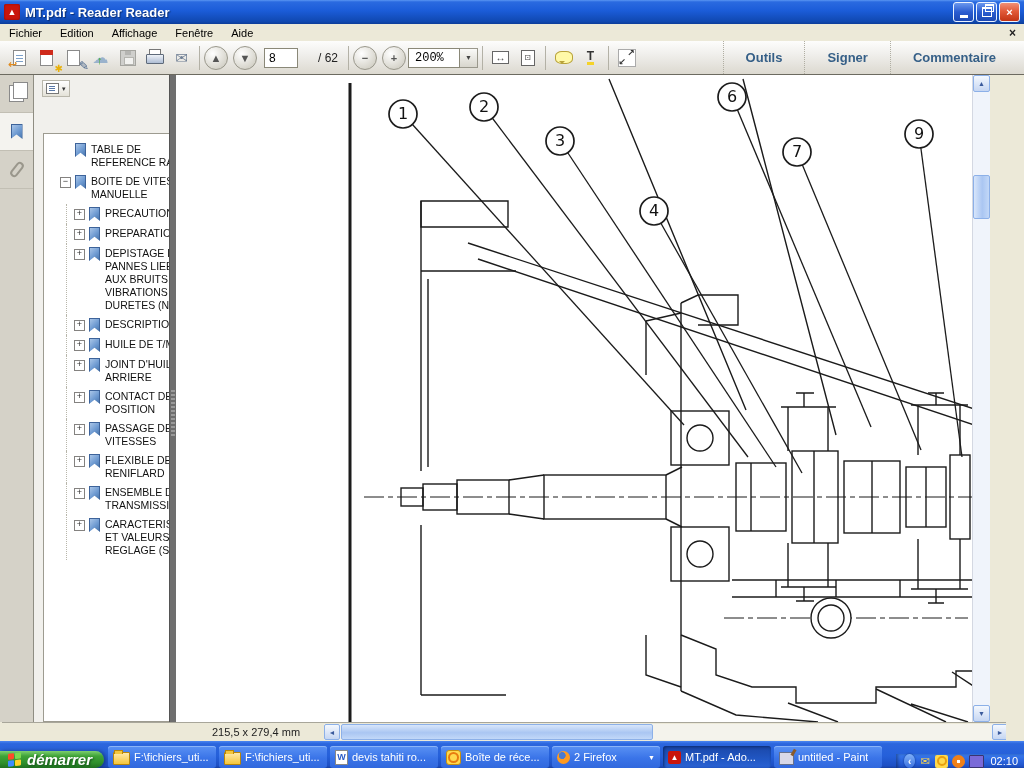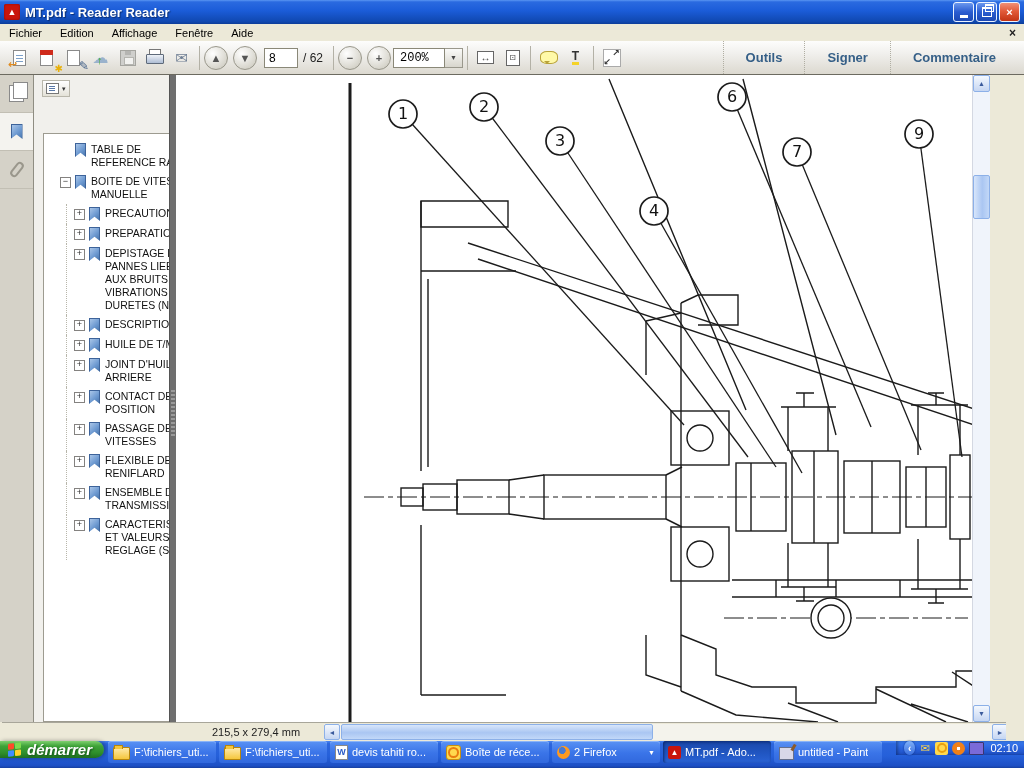--- a/index.html
+++ b/index.html
@@ -47,21 +47,21 @@
   .floppy::after{content:"";position:absolute;left:4px;top:0;width:6px;height:4px;background:#b5b5b2;}
   .printer{width:17px;height:13px;position:relative;}
   .printer::before{content:"";position:absolute;left:3px;top:-2px;width:10px;height:5px;background:#fff;border:1px solid #777;}
   .printer::after{content:"";position:absolute;left:0;top:3px;width:16px;height:8px;background:linear-gradient(#eef2f8,#aebdd4);border:1px solid #5e6a7a;border-radius:1px;}
   .mail{font-size:15px;color:#6f7f94;}
   .circbtn{width:22px;height:22px;border-radius:50%;border:1px solid #9a988c;
     background:radial-gradient(circle at 35% 30%,#ffffff,#d8d6cd 70%,#c2c0b6);
     display:flex;align-items:center;justify-content:center;font-size:11px;color:#555;font-weight:bold;}
   .pagebox{width:34px;height:20px;border:1px solid #8a8878;background:#fff;font-size:12px;
     padding:0 4px;box-sizing:border-box;font-family:"Liberation Sans",sans-serif;}
-  .pagetotal{font-size:12px;color:#222;margin:0 6px 0 5px;}
+  .pagetotal{font-size:12px;color:#222;margin:0 6px 0 20px;}
   .zoombox{display:flex;align-items:center;margin-left:2px;}
   .zoomval{width:52px;height:20px;border:1px solid #8a8878;background:#fff;display:flex;align-items:center;
     padding-left:6px;font-size:12px;box-sizing:border-box;font-family:Liberation Mono, monospace;}
   .zoomcaret{width:18px;height:20px;border:1px solid #9a988c;border-left:none;display:flex;align-items:center;justify-content:center;
     background:linear-gradient(#fafaf8,#d8d6cd);font-size:7px;color:#444;box-sizing:border-box;}
   .fitw{width:15px;height:11px;border:1px solid #666;display:flex;align-items:center;justify-content:center;font-size:10px;color:#444;background:#fff;}
   .fitp{width:12px;height:14px;border:1px solid #666;display:flex;align-items:center;justify-content:center;font-size:8px;color:#444;background:#fff;}
   .note{width:16px;height:11px;background:#fff9a8;border:1px solid #b8a23a;border-radius:7px/5px;position:relative;}
   .note::after{content:"";position:absolute;left:3px;bottom:-4px;border:3px solid transparent;border-top-color:#b8a23a;}
   .hl{font-size:12px;font-weight:bold;color:#333;border-bottom:3px solid #f5d328;line-height:12px;}
@@ -131,21 +131,21 @@
   #statusbar .dims{position:absolute;left:210px;top:3px;font-size:11px;color:#222;}
   #hscroll{position:absolute;left:322px;right:18px;top:1px;height:16px;background:#f4f3ec;}
   #hs-left{position:absolute;left:0;top:0;width:16px;height:16px;}
   #hs-right{position:absolute;right:0;top:0;width:16px;height:16px;left:auto;}
   #hs-thumb{position:absolute;left:17px;top:0;width:312px;height:16px;border:1px solid #8cb0e8;border-radius:2px;
     background:linear-gradient(180deg,#d8e6fb,#aac6f2 55%,#c2d8f8);box-sizing:border-box;}
   #sb-corner{position:absolute;right:0;top:722px;width:18px;height:19px;background:#ece9d8;}
   
   #taskbar{position:absolute;left:0;top:741px;width:1024px;height:27px;
     background:linear-gradient(180deg,#4b86f2 0%,#2c66dd 10%,#2560da 55%,#1d4fc4 92%,#173f9e 100%);
-    display:flex;align-items:flex-start;}
+    display:flex;align-items:flex-end;}
   #startbtn{width:104px;display:flex;align-items:center;gap:5px;padding-left:8px;box-sizing:border-box;
     background:linear-gradient(180deg,#7ed06f 0%,#3fa338 30%,#2e8f2b 70%,#1f7020 100%);
     border-radius:0 12px 12px 0;box-shadow:2px 0 4px rgba(0,0,0,.35);
     color:#fff;font-weight:bold;font-style:italic;font-size:15px;text-shadow:1px 1px 2px #14501a;}
   .flag{width:14px;height:14px;display:grid;grid-template-columns:6px 6px;grid-template-rows:6px 6px;gap:1px;transform:skewY(-6deg);}
   .flag i{border-radius:1px;}
   .f1{background:#ff4a2a;} .f2{background:#7ddc4f;} .f3{background:#3f8cff;} .f4{background:#ffd22a;}
   #tasks{flex:1;display:flex;align-items:center;gap:3px;padding:0 4px;overflow:hidden;}
   .task{flex:1;max-width:108px;height:22px;border-radius:3px;display:flex;align-items:center;gap:4px;padding:0 5px;
     background:linear-gradient(180deg,#5a92f4,#3a74e8 55%,#3168dd);box-shadow:inset 0 1px 0 #8ab4f8;

